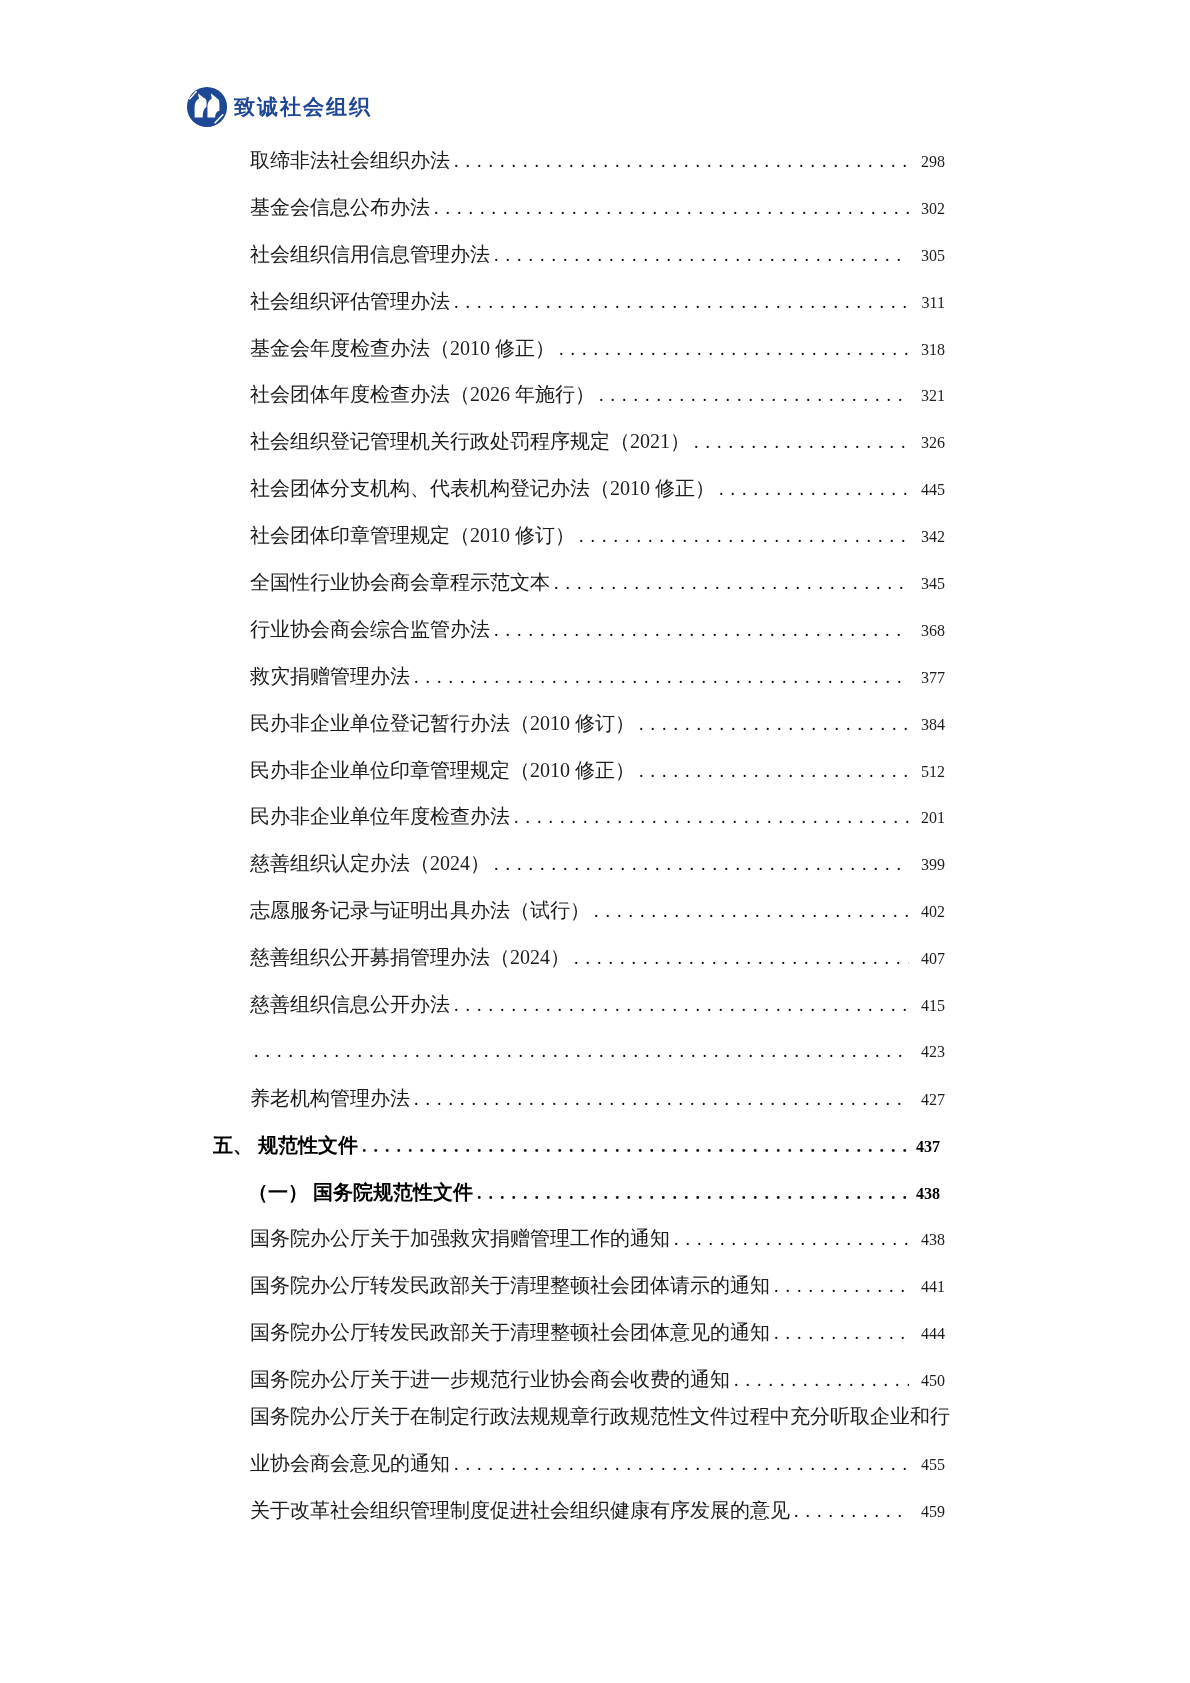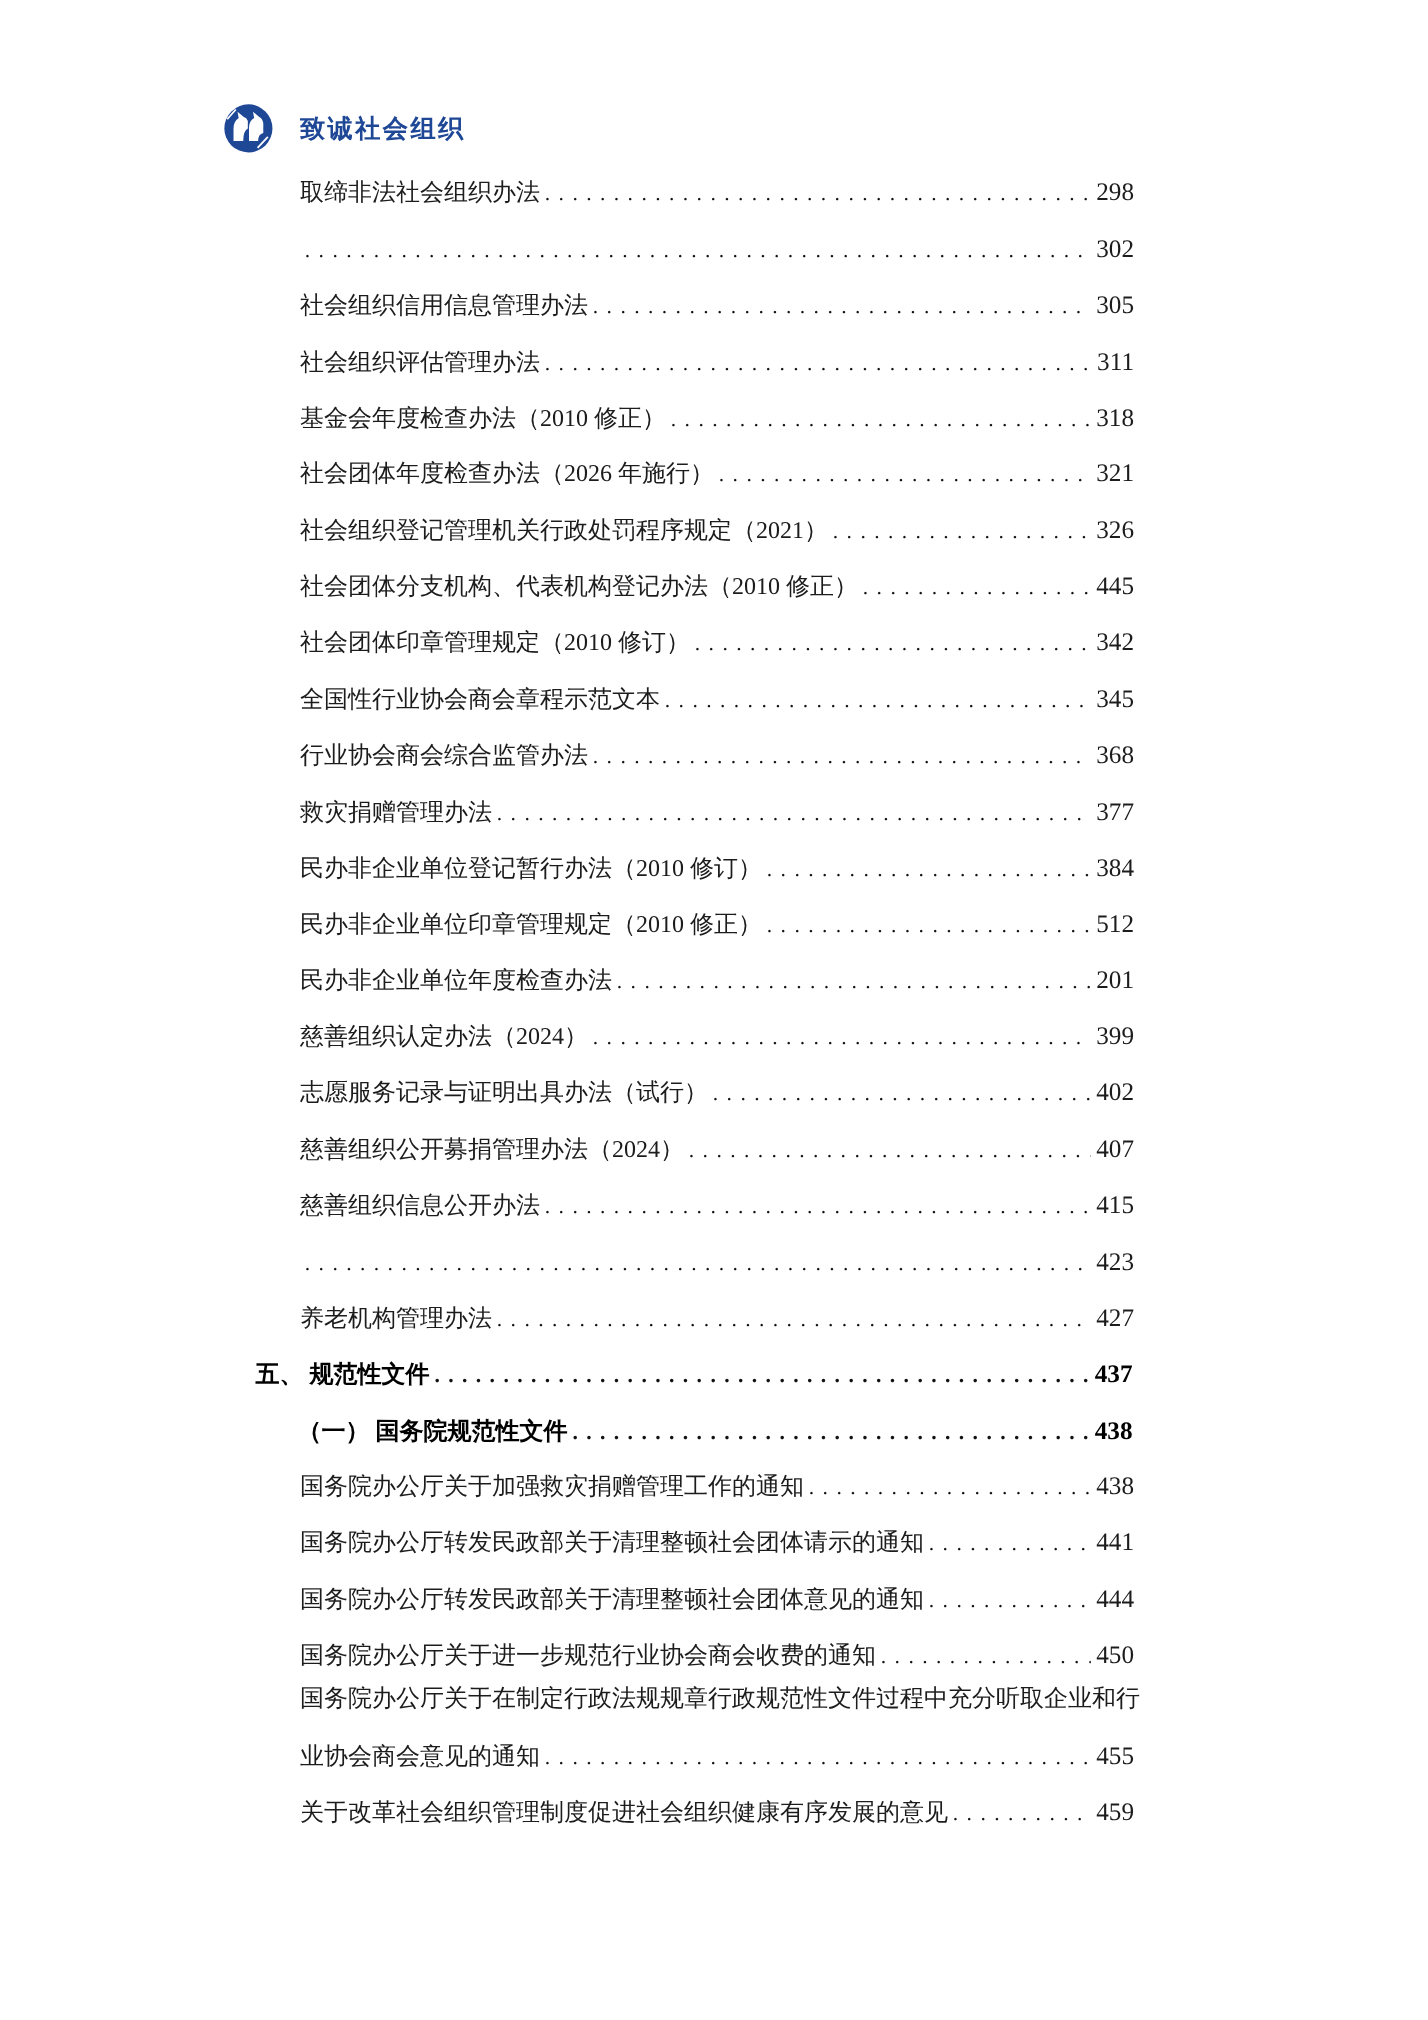--- a/index.html
+++ b/index.html
@@ -16,21 +16,21 @@
     font-family: "Liberation Serif", "DejaVu Serif", serif;
   }
 
   
   .logo {
     position: absolute;
     left: 186px;
     top: 86px;
     display: flex;
     align-items: center;
-    gap: 22px;
+    gap: 6px;
   }
   .logo-mark {
     width: 42px;
     height: 42px;
     display: block;
   }
   .logo-text {
     font-family: "Liberation Sans", "DejaVu Sans", sans-serif;
     font-size: 21px;
     font-weight: bold;
@@ -64,21 +64,21 @@
     flex: 1 1 auto;
     overflow: hidden;
     margin: 0 2px 0 4px;
     font-size: 18px;
     letter-spacing: 7px;
     color: #111;
     white-space: nowrap;
   }
   .row .pagenum {
     flex: 0 0 auto;
-    font-size: 21px;
+    font-size: 16px;
     text-align: right;
     min-width: 34px;
     color: #1c1c1c;
   }
   .row.bold .pagenum { color: #000; font-weight: bold; text-align: center; }
 </style>
 </head>
 <body>
 
 <div class="page">
@@ -94,20 +94,21 @@
     <span class="logo-text" style="color: rgb(30, 71, 150);">致诚社会组织</span>
   </div>
 
   <div class="toc">
       <div class="row lvl-entry">
         <span class="title">取缔非法社会组织办法</span>
         <span class="dots">....................................................................................................................................................................................................................................................................</span>
         <span class="pagenum">298</span>
       </div>
       <div class="row lvl-entry">
+        <span class="title">基金会信息公布办法</span>
         <span class="dots">....................................................................................................................................................................................................................................................................</span>
         <span class="pagenum">302</span>
       </div>
       <div class="row lvl-entry">
         <span class="title">社会组织信用信息管理办法</span>
         <span class="dots">....................................................................................................................................................................................................................................................................</span>
         <span class="pagenum">305</span>
       </div>
       <div class="row lvl-entry">
         <span class="title">社会组织评估管理办法</span>

